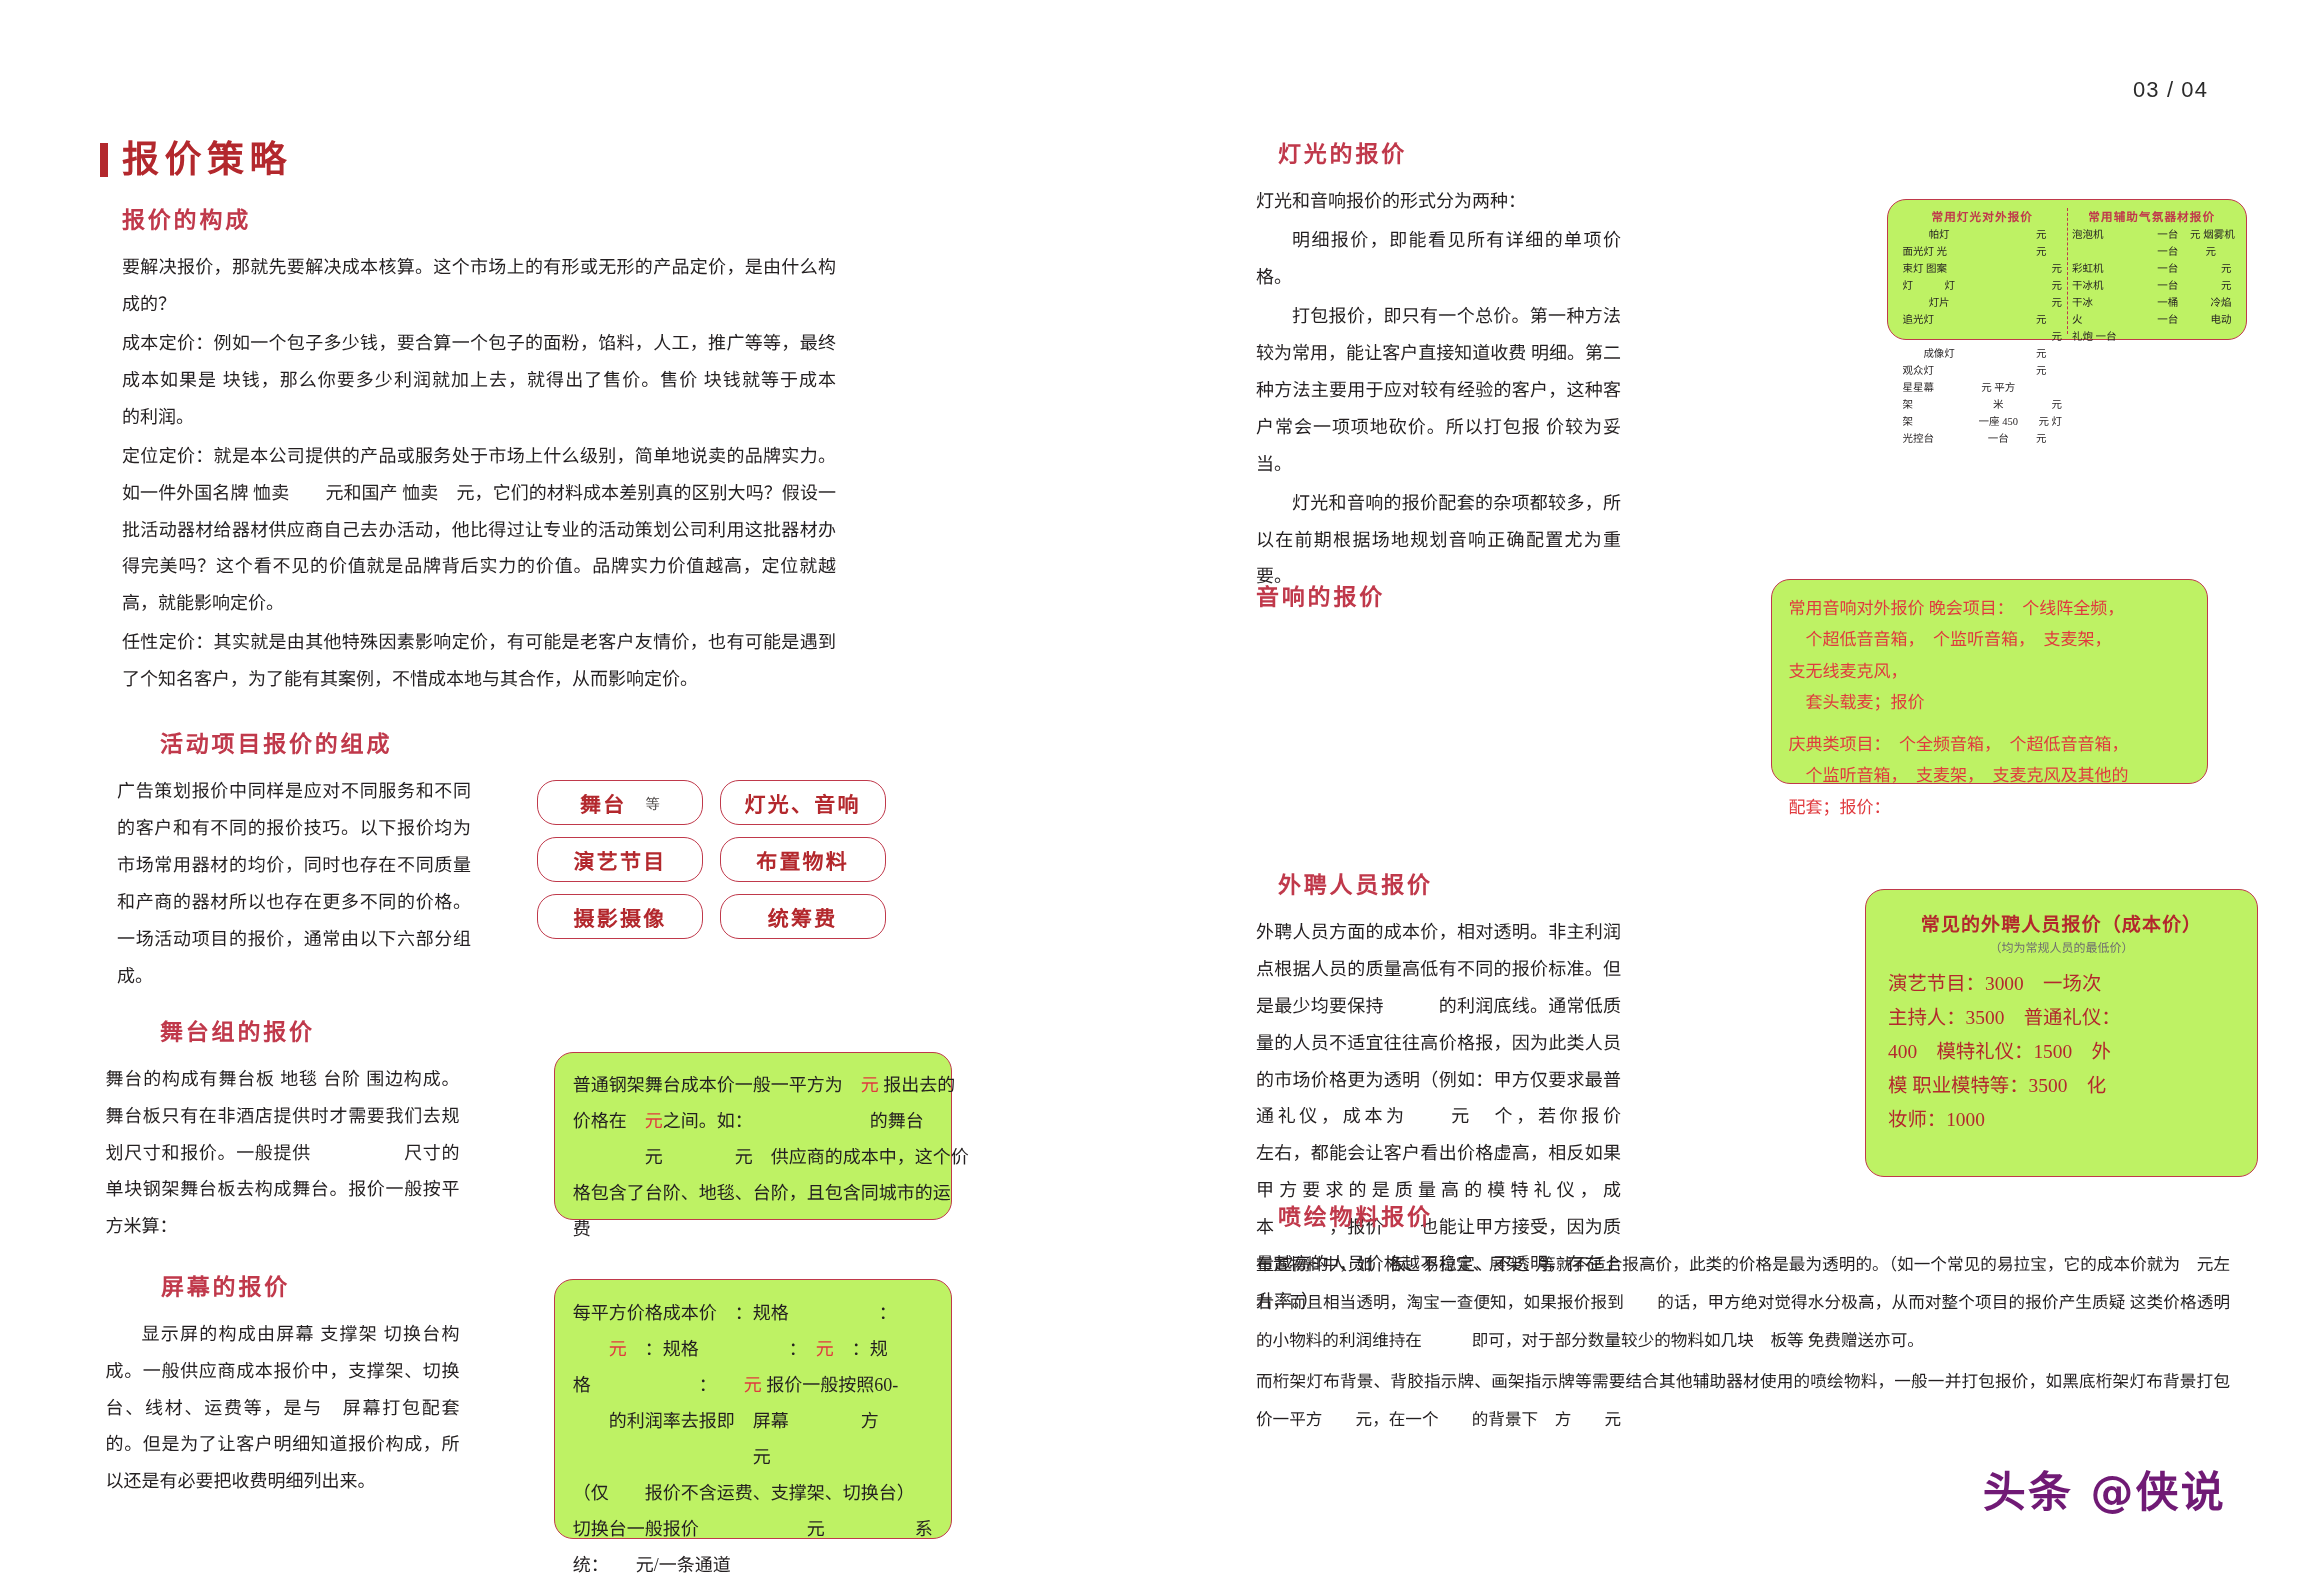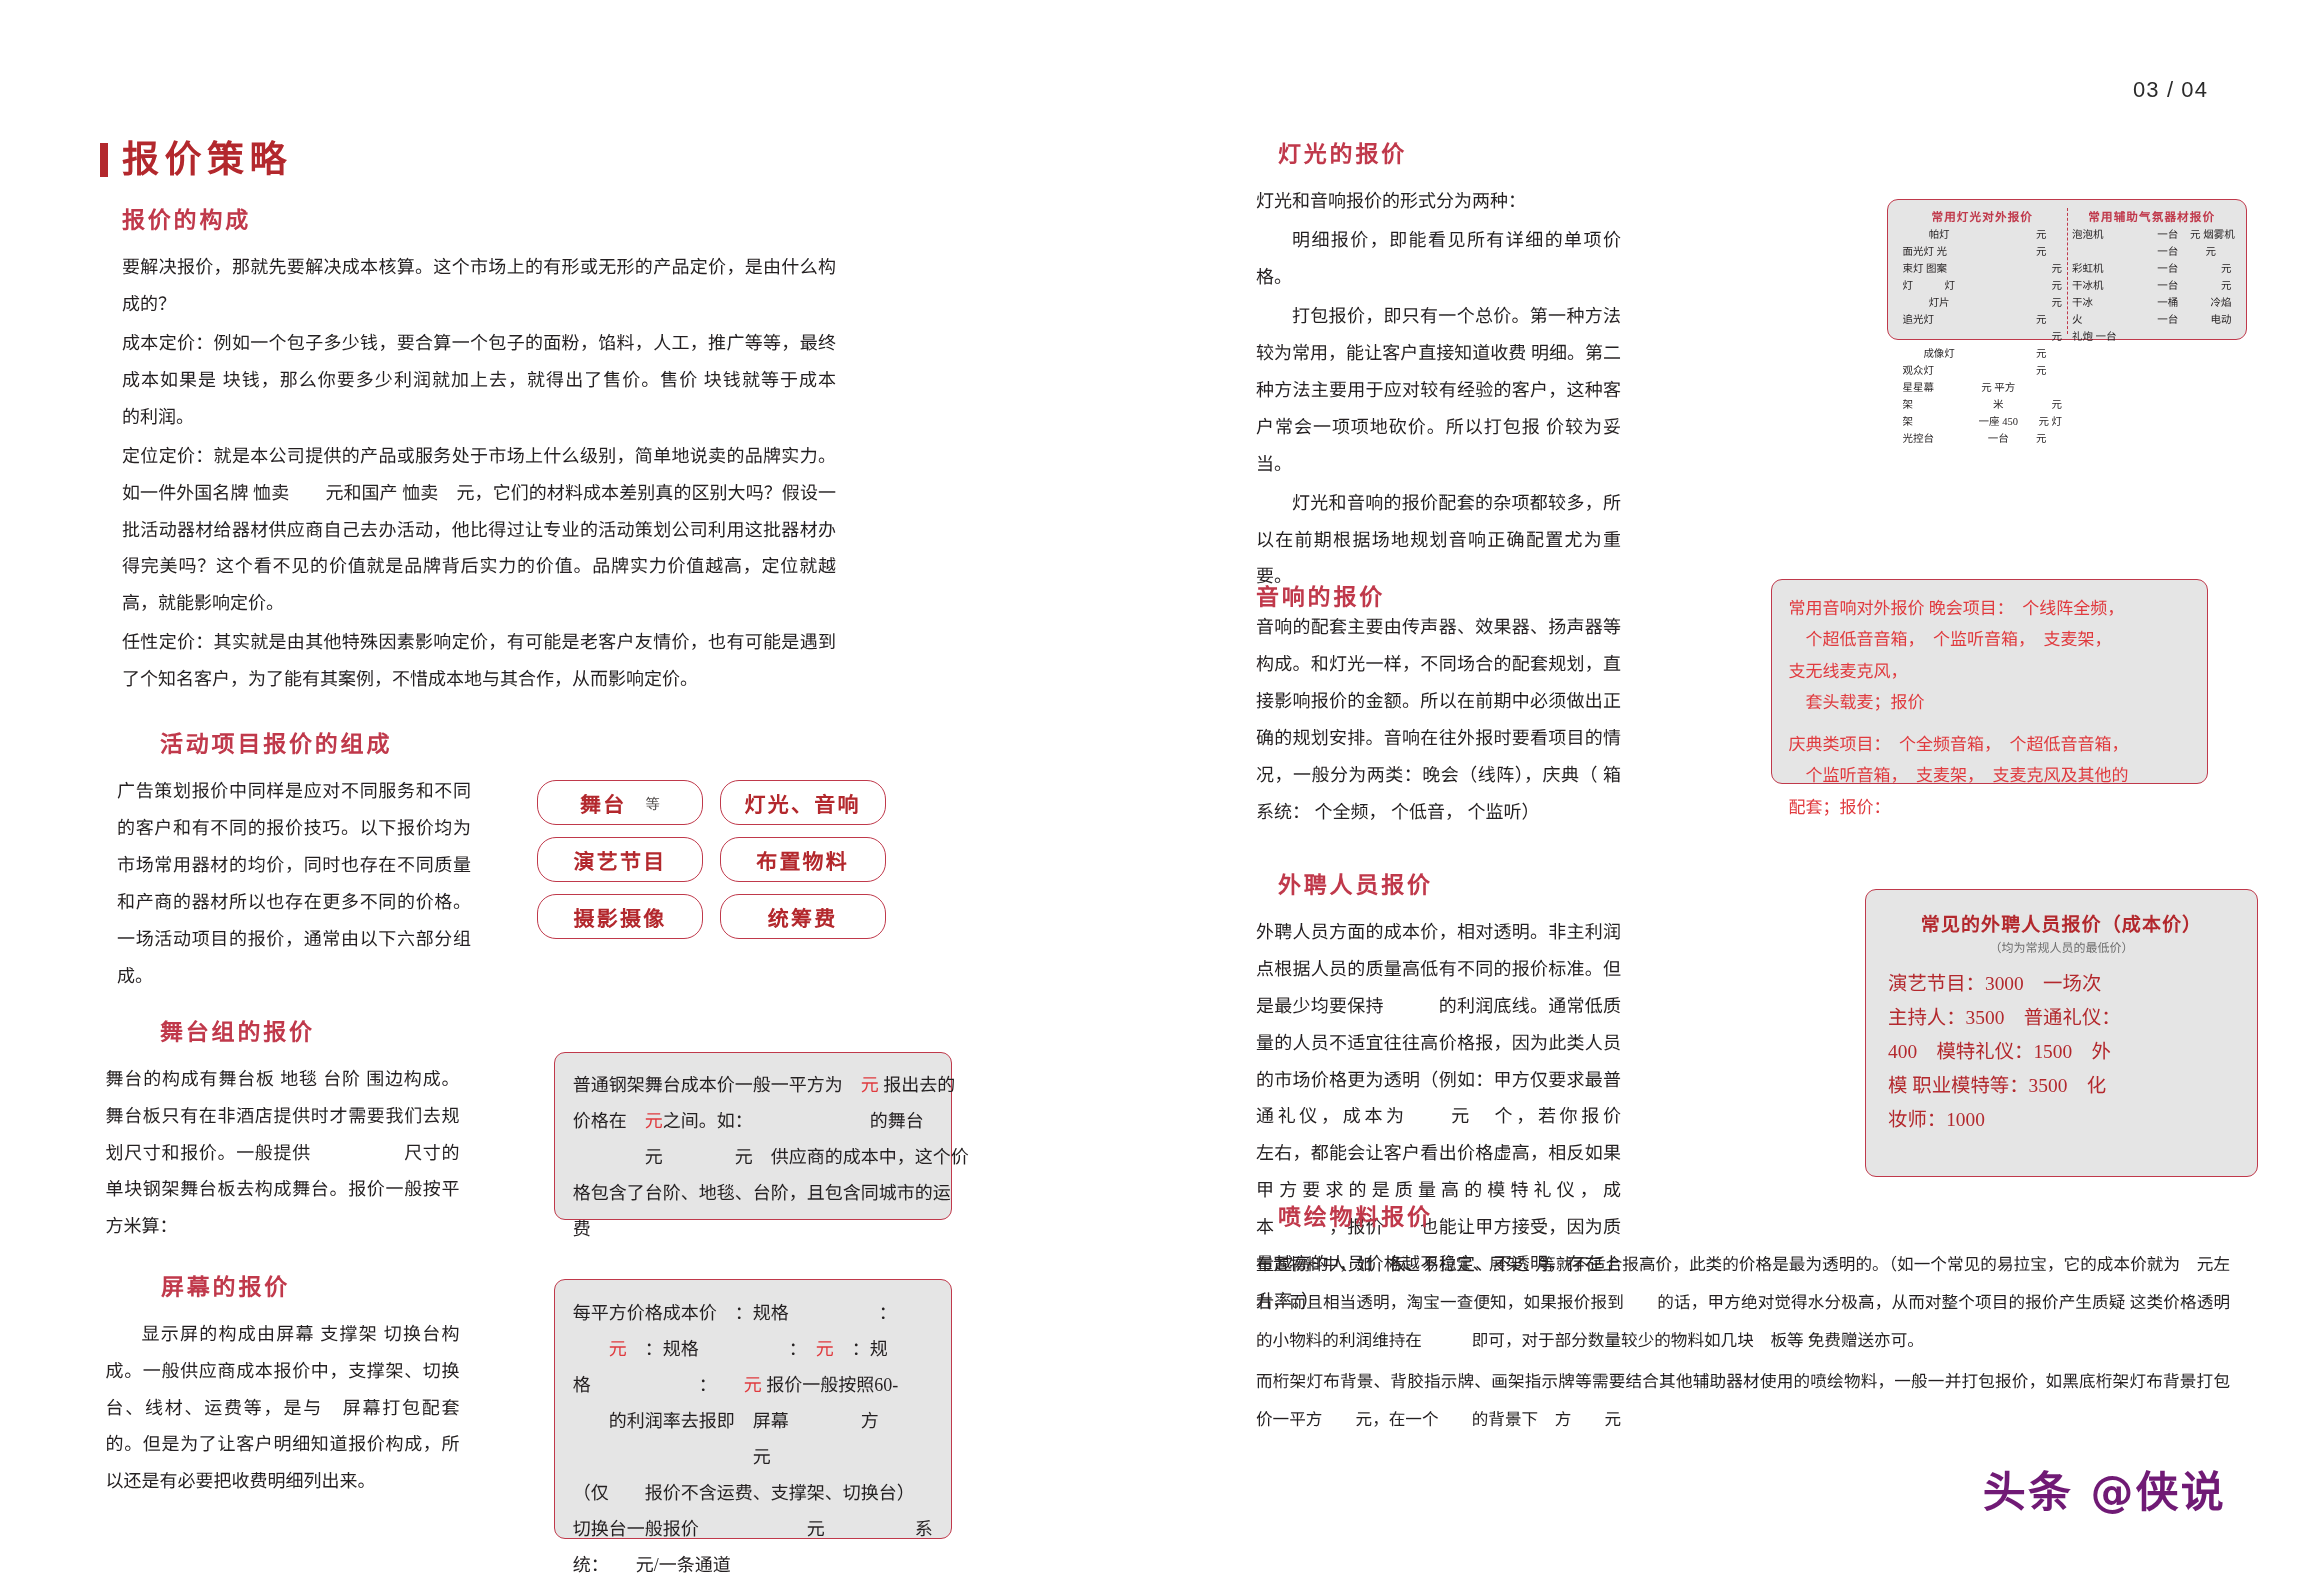--- a/index.html
+++ b/index.html
@@ -46,21 +46,21 @@
   h2.sec.ind3{margin-left:61px;}
 
   
   p.body{
     font-size:18px;line-height:2.05;margin:0 0 2.2px 0;
     color:#231f20;text-align:justify;
   }
 
   
   .card{
-    border:1.7px solid #c0394b;border-radius:11px;background:#e5e5e5;
+    border:1.7px solid #c0394b;border-radius:19px;background:#bef264;
     box-sizing:border-box;
   }
   .card-text{font-size:18px;line-height:2.0;color:#231f20;}
   .red{color:#e03a3e;}
 
   
   .pill-grid{
     position:absolute;display:grid;grid-template-columns:166px 166px;
     gap:12px 16.6px;
   }
@@ -303,21 +303,20 @@
               <span class="c1">礼炮  一台</span>
               <span class="c2 ta-c"></span>
               <span class="c3 ta-c"></span>
             </div>
         </div>
       </div>
     </div>
 
     <div style="position:relative;height:288px;">
       <h2 class="sec ind1" style="display:inline-block;vertical-align:top;margin:0 7.7px 0 0;">音响的报价</h2>
-      <p class="body" style="width:365px;margin-top:-2.2px;">音响的配套主要由传声器、效果器、扬声器等构成。和灯光一样，不同场合的配套规划，直接影响报价的金额。所以在前期中必须做出正确的规划安排。音响在往外报时要看项目的情况，一般分为两类：晚会（线阵），庆典（ 箱系统： 个全频， 个低音， 个监听）</p>
 
       <div class="card" style="position:absolute;left:515px;top:-5.5px;width:437px;height:205px;padding:13.3px 16.6px;">
         <div class="card-text red" style="font-size:17px;line-height:1.85;">
           <div class="nowrap">常用音响对外报价 晚会项目：　个线阵全频，</div>
           <div class="nowrap">　个超低音音箱，　个监听音箱，　支麦架，</div>
           <div class="nowrap">支无线麦克风，</div>
           <div class="nowrap">　套头载麦；报价</div>
           <div class="nowrap" style="height:0.6em;"></div>
           <div class="nowrap">庆典类项目：　个全频音箱，　个超低音音箱，</div>
           <div class="nowrap">　个监听音箱，　支麦架，　支麦克风及其他的</div>

